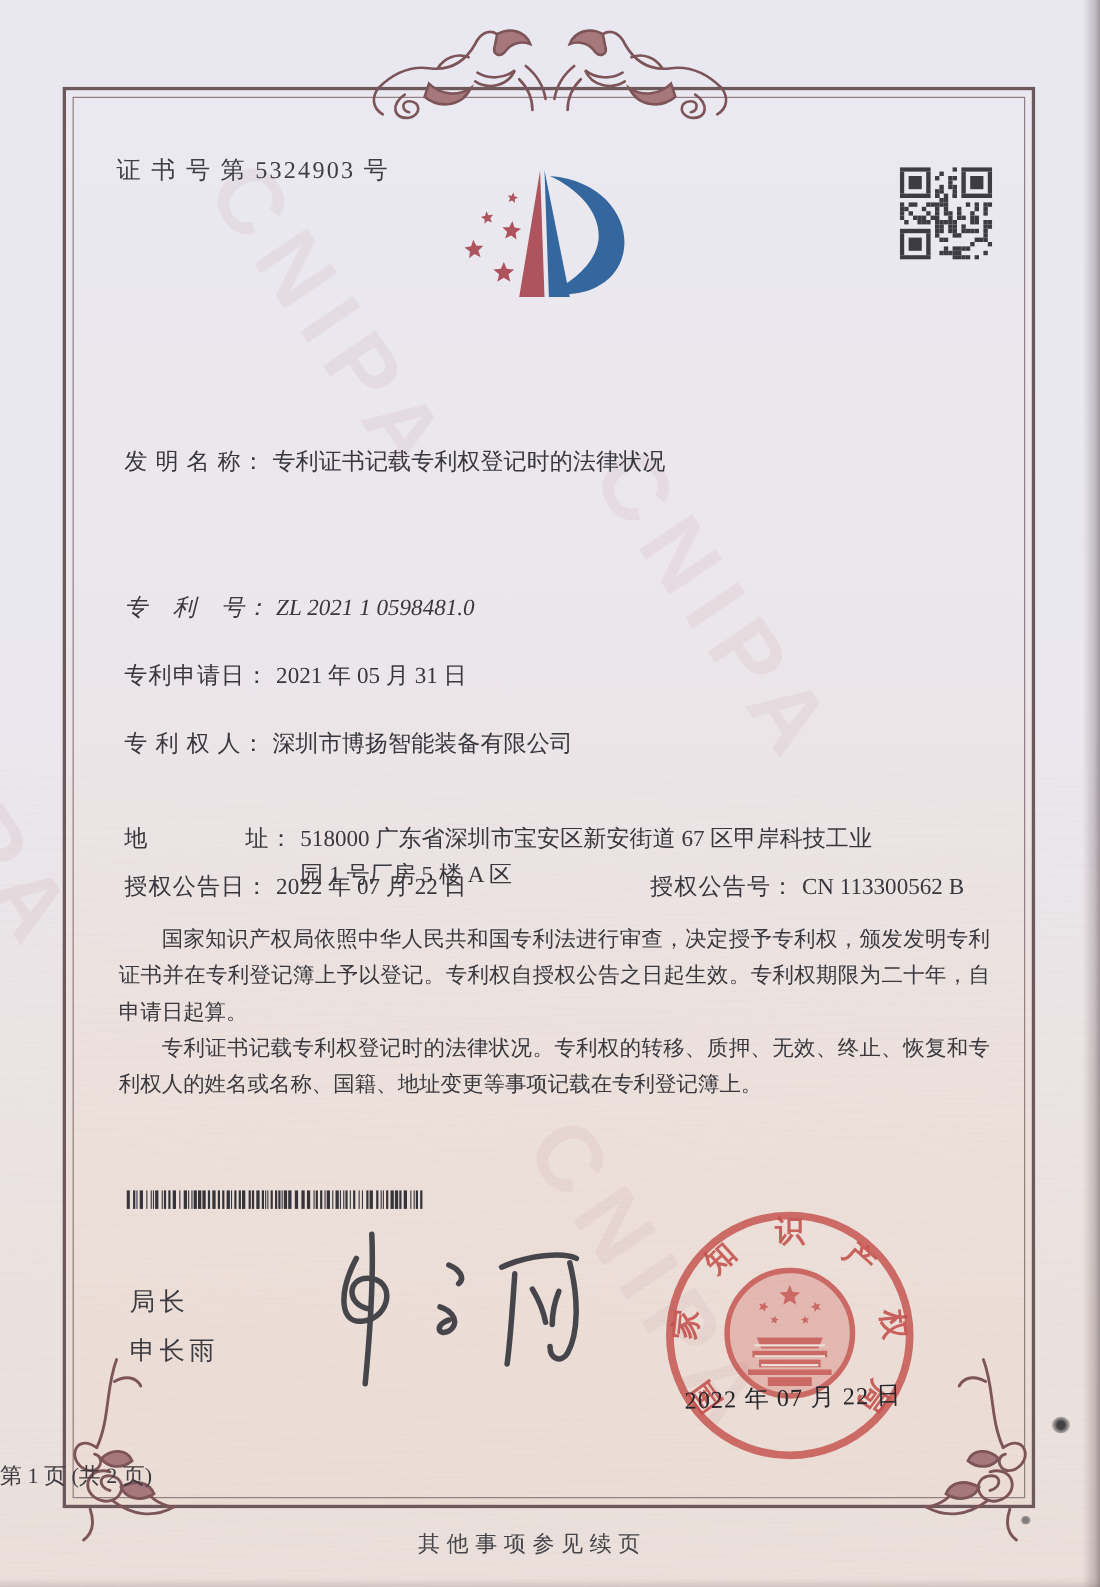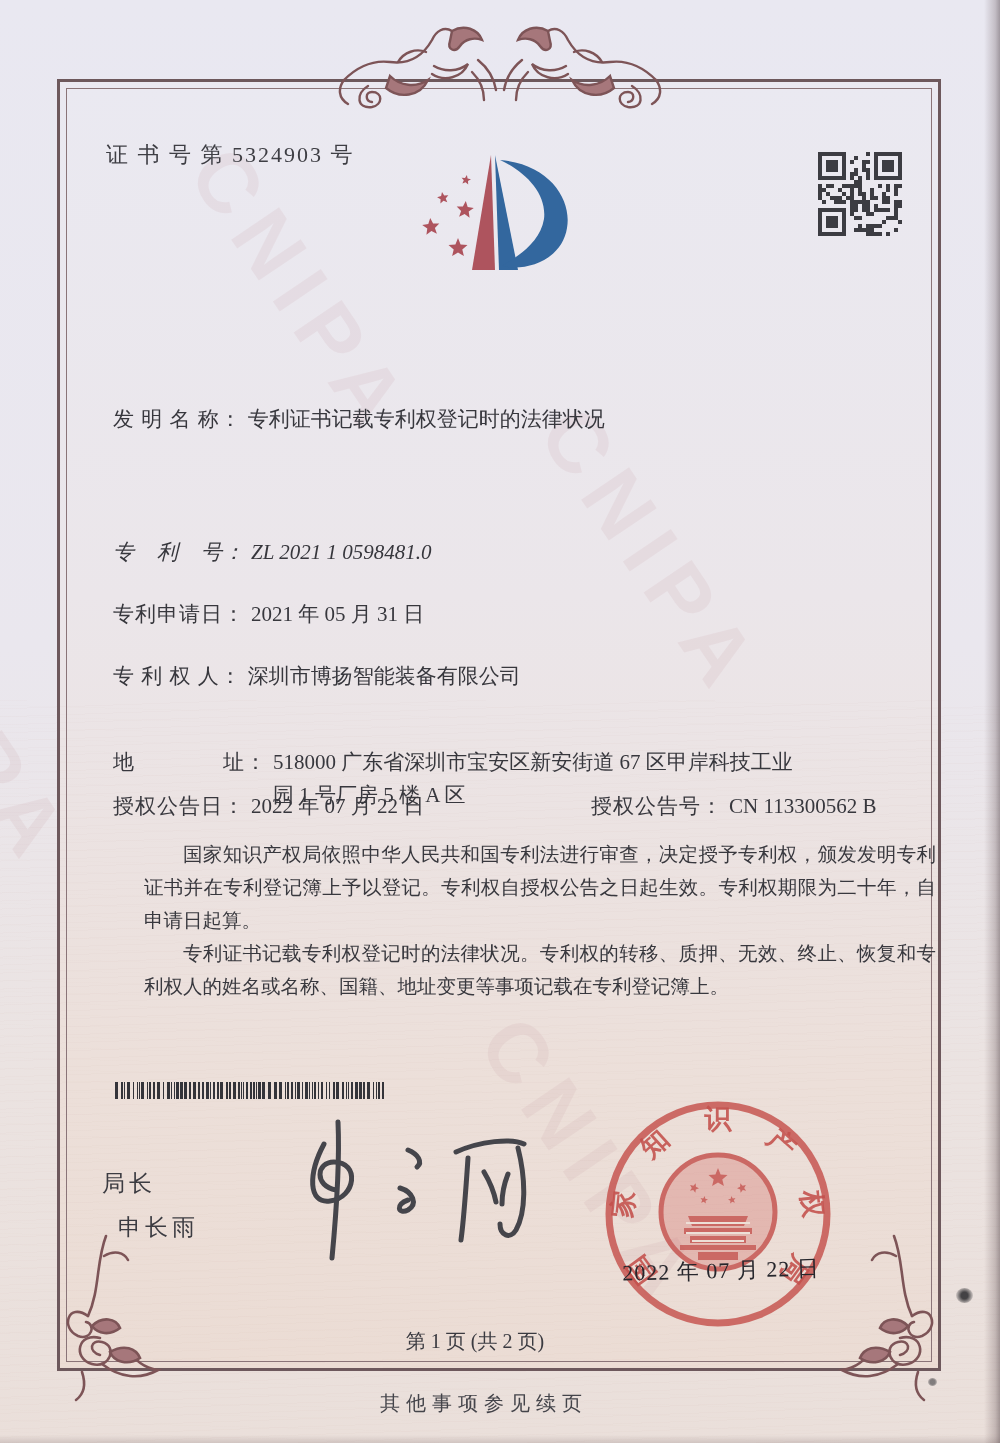--- a/index.html
+++ b/index.html
@@ -21,29 +21,29 @@
   .cert-no{position:absolute;left:106px;top:140px;font-size:22px;letter-spacing:2px;color:#3e3e44;text-align:center;}
   .title{position:absolute;left:0;top:286px;width:1000px;text-align:center;
     font-size:45px;font-weight:bold;letter-spacing:28px;text-indent:28px;color:#3a3a40;}
   .frow{position:absolute;left:113px;font-size:21px;color:#37373d;white-space:nowrap;}
   .frow .lab{letter-spacing:1px;}
   .frow .val{margin-left:6px;}
   .val-wrap{display:inline-block;margin-left:6px;width:528px;white-space:normal;
     vertical-align:top;line-height:33px;}
   .grant2{position:absolute;left:478px;top:0;}
   .paras{position:absolute;left:108px;top:838px;width:792px;font-size:19.5px;
-    line-height:33px;text-align:justify;color:#38383e;margin-left:36px;}
+    line-height:33px;text-align:justify;color:#38383e;}
   .paras p{margin:0;text-indent:2em;}
-  .sig-title{position:absolute;left:102px;top:1168px;font-size:23px;letter-spacing:4px;
+  .sig-title{position:absolute;left:118px;top:1168px;font-size:23px;letter-spacing:4px;
     font-family:Liberation Sans, sans-serif;color:#3c3c42;}
   .sig-name{position:absolute;left:118px;top:1212px;font-size:23px;letter-spacing:4px;
     font-family:"Liberation Sans","DejaVu Sans",sans-serif;color:#3c3c42;}
   .seal-date{position:absolute;left:606px;top:1256px;width:230px;text-align:center;
     font-size:22px;letter-spacing:1px;color:#26262c;transform:rotate(-1.5deg);}
-  .page-info{position:absolute;left:0;top:1328px;width:950px;text-align:center;
+  .page-info{position:absolute;left:0;top:1328px;width:950px;
     font-size:20px;color:#3a3a40;}
   .cont-note{position:absolute;left:0;top:1390px;width:968px;text-align:center;
     font-size:20px;letter-spacing:6px;color:#44444a;}
   svg{position:absolute;}
   .edge-shadow{position:absolute;right:0;top:0;width:16px;height:1443px;
     background:linear-gradient(90deg,rgba(0,0,0,0) 0%,rgba(96,78,82,.28) 70%,rgba(70,55,60,.45) 100%);}
   .bottom-shadow{position:absolute;left:0;bottom:0;width:1000px;height:8px;
     background:linear-gradient(180deg,rgba(0,0,0,0),rgba(96,78,82,.18));}
   .smudge1{position:absolute;left:956px;top:1288px;width:17px;height:15px;border-radius:50%;
     background:radial-gradient(circle,#26262a 30%,rgba(40,40,44,.25) 70%,transparent 100%);opacity:.85;}

